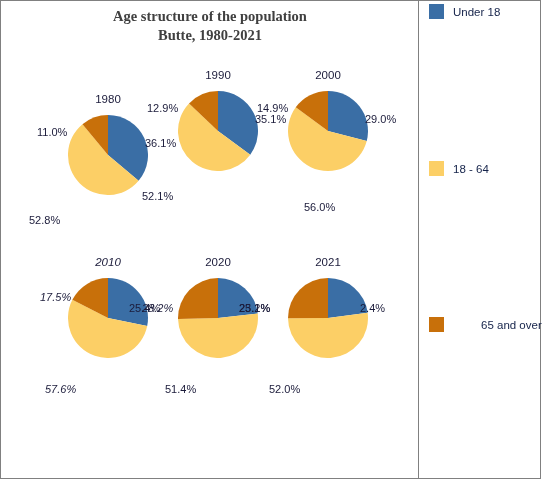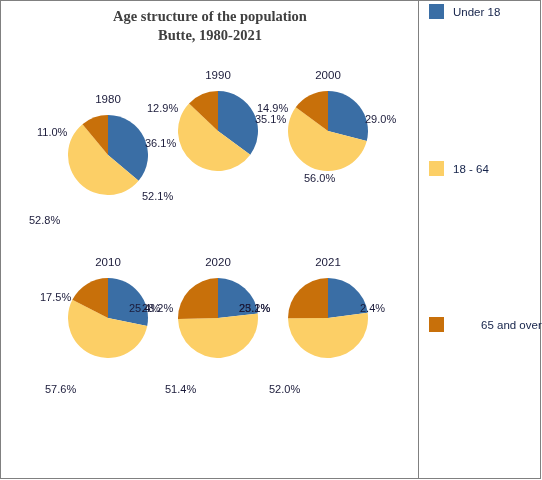--- a/index.html
+++ b/index.html
@@ -87,24 +87,24 @@
       <div class="year-label">2000</div>
       <div class="pie-svg" style="left:27px;top:22px;">
         <svg width="80" height="80" viewBox="0 0 80 80">
             <path d="M 40 40 L 40.000 0.000 A 40 40 0 0 1 78.725 50.018 Z" fill="#3a6ea5"></path>
             <path d="M 40 40 L 78.725 50.018 A 40 40 0 1 1 7.765 16.316 Z" fill="#fccf66"></path>
             <path d="M 40 40 L 7.765 16.316 A 40 40 0 0 1 40.000 0.000 Z" fill="#c8700a"></path>
           </svg>
       </div>
       <div class="slice-label" style="left:104px;top:44px;">29.0%</div>
       <div class="slice-label" style="left:-4px;top:33px;">14.9%</div>
-      <div class="slice-label" style="left:-5px;top:103px;padding-left:48px;">56.0%</div>
+      <div class="slice-label" style="left:-5px;top:132px;padding-left:48px;">56.0%</div>
     </div>
 
-    <div class="pie-cell" style="left:40px;top:255px;width:134px;height:150px;">
+    <div class="pie-cell" style="left:40px;top:255px;width:134px;height:150px;font-style:italic;">
       <div class="year-label">2010</div>
       <div class="pie-svg" style="left:27px;top:22px;">
         <svg width="80" height="80" viewBox="0 0 80 80">
             <path d="M 40 40 L 40.000 0.000 A 40 40 0 0 1 79.194 47.988 Z" fill="#3a6ea5"></path>
             <path d="M 40 40 L 79.194 47.988 A 40 40 0 1 1 4.360 21.840 Z" fill="#fccf66"></path>
             <path d="M 40 40 L 4.360 21.840 A 40 40 0 0 1 40.000 0.000 Z" fill="#c8700a"></path>
           </svg>
       </div>
       <div class="slice-label" style="left:101px;top:46px;">28.2%</div>
       <div class="slice-label" style="left:-1px;top:35px;">17.5%</div>

